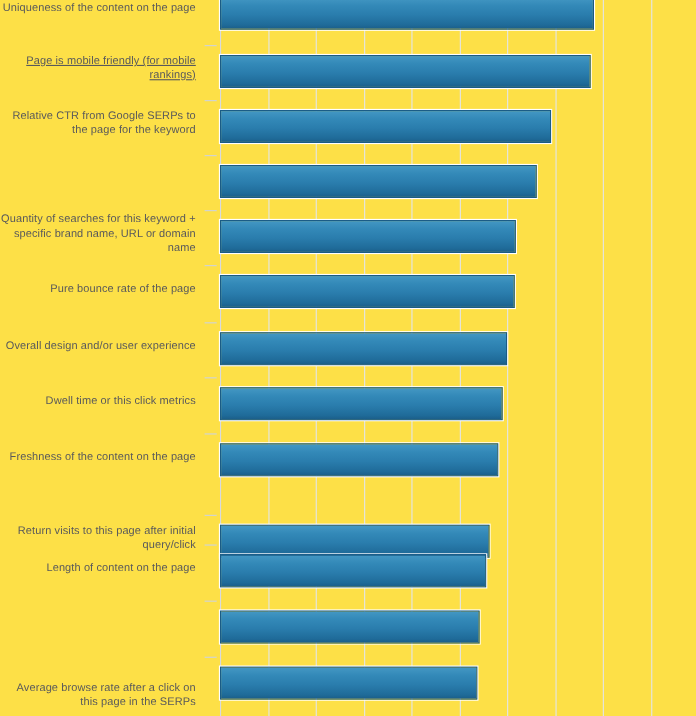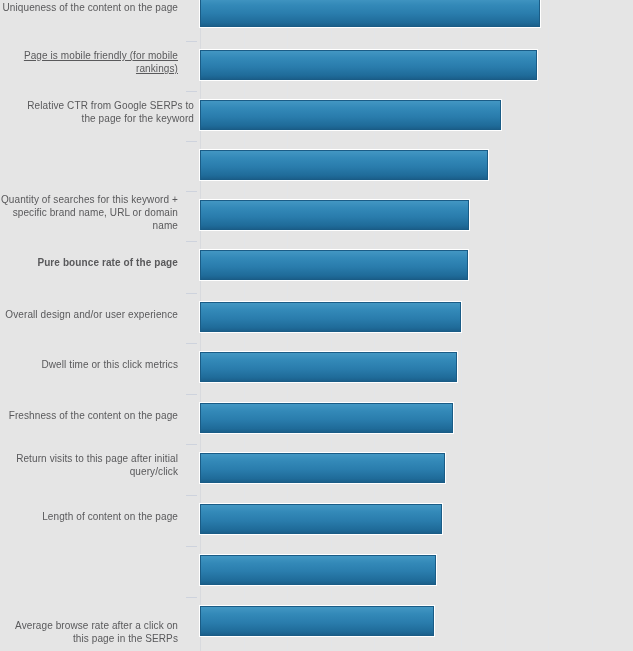--- a/index.html
+++ b/index.html
@@ -11,21 +11,21 @@
     width: 633px;
     height: 651px;
     font-family: "Liberation Sans", sans-serif;
     overflow: hidden;
   }
 
   #chart-root {
     position: relative;
     width: 633px;
     height: 651px;
-    background: #e5e5e5;
+    background: #fde047;
     overflow: hidden;
   }
 
   
   #plot-area {
     position: absolute;
     left: 200px;
     top: 0px;
     width: 433px;
     height: 651px;
@@ -114,38 +114,38 @@
   </div>
 
   <div class="row" style="top:47px;">
     <div class="tick" style="top:-6px;"></div>
     <div class="cat-label" style="top:2px;text-decoration:underline;">Page is mobile friendly (for mobile rankings)</div>
     <div class="bar" style="top:3px;width:337px;"></div>
   </div>
 
   <div class="row" style="top:97px;">
     <div class="tick" style="top:-6px;"></div>
-    <div class="cat-label" style="top:2px;padding-left:16px;">Relative CTR from Google SERPs to the page for the keyword</div>
+    <div class="cat-label" style="top:2px;">Relative CTR from Google SERPs to the page for the keyword</div>
     <div class="bar" style="top:3px;width:301px;"></div>
   </div>
 
   <div class="row" style="top:147px;">
     <div class="tick" style="top:-6px;"></div>
     <div class="bar" style="top:3px;width:288px;"></div>
   </div>
 
   <div class="row" style="top:197px;">
     <div class="tick" style="top:-6px;"></div>
     <div class="cat-label" style="top:-4px;">Quantity of searches for this keyword + specific brand name, URL or domain name</div>
     <div class="bar" style="top:3px;width:269px;"></div>
   </div>
 
   <div class="row" style="top:247px;">
     <div class="tick" style="top:-6px;"></div>
-    <div class="cat-label" style="top:9px;font-weight:bold;">Pure bounce rate of the page</div>
+    <div class="cat-label" style="top:9px;">Pure bounce rate of the page</div>
     <div class="bar" style="top:3px;width:268px;"></div>
   </div>
 
   <div class="row" style="top:299px;">
     <div class="tick" style="top:-6px;"></div>
     <div class="cat-label" style="top:9px;">Overall design and/or user experience</div>
     <div class="bar" style="top:3px;width:261px;"></div>
   </div>
 
   <div class="row" style="top:349px;">
@@ -153,21 +153,21 @@
     <div class="cat-label" style="top:9px;">Dwell time or this click metrics</div>
     <div class="bar" style="top:3px;width:257px;"></div>
   </div>
 
   <div class="row" style="top:400px;padding-left:48px;">
     <div class="tick" style="top:-6px;"></div>
     <div class="cat-label" style="top:9px;">Freshness of the content on the page</div>
     <div class="bar" style="top:3px;width:253px;"></div>
   </div>
 
-  <div class="row" style="top:450px;">
+  <div class="row" style="top:474px;">
     <div class="tick" style="top:-6px;"></div>
     <div class="cat-label" style="top:2px;">Return visits to this page after initial query/click</div>
     <div class="bar" style="top:3px;width:245px;"></div>
   </div>
 
   <div class="row" style="top:501px;">
     <div class="tick" style="top:-6px;"></div>
     <div class="cat-label" style="top:9px;">Length of content on the page</div>
     <div class="bar" style="top:3px;width:242px;"></div>
   </div>

